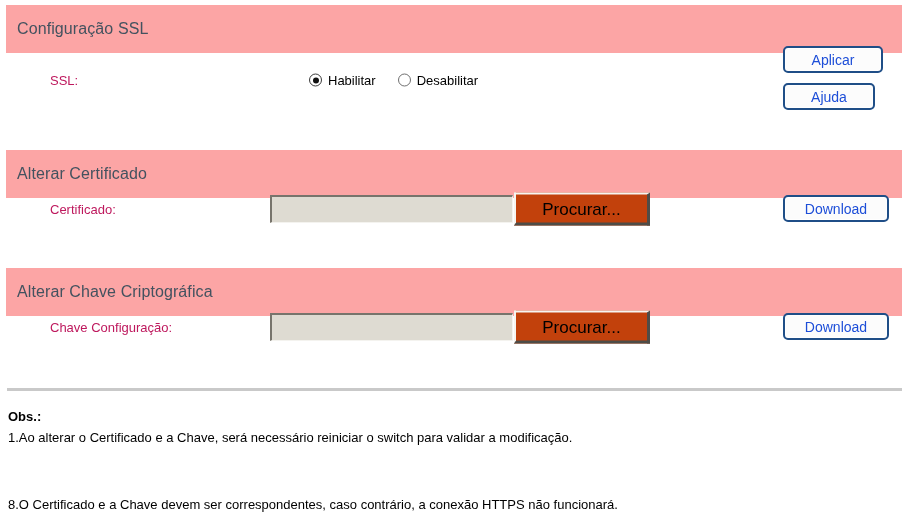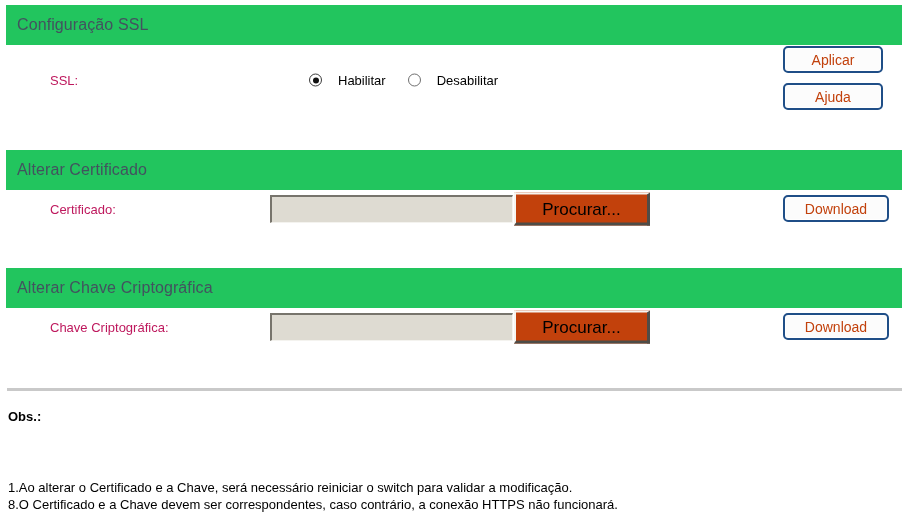--- a/index.html
+++ b/index.html
@@ -15,22 +15,22 @@
     color: #000000;
     overflow: hidden;
     position: relative;
   }
 
   
   .section-bar {
     position: absolute;
     left: 6px;
     right: 0;
-    height: 40px;
-    background: #22c55e;
+    height: 48px;
+    background: #fca5a5;
     display: flex;
     align-items: center;
   }
   .section-bar .section-title {
     margin-left: 11px;
     font-size: 16px;
     color: #43525f;
     letter-spacing: .1px;
     white-space: nowrap;
   }
@@ -82,21 +82,21 @@
     position: absolute;
     left: 50%;
     top: 50%;
     width: 6px;
     height: 6px;
     margin: -3px 0 0 -3px;
     border-radius: 50%;
     background: #111111;
   }
   .radio-label {
-    margin-left: 16px;
+    margin-left: 6px;
     font-size: 13px;
     color: #000;
   }
 
   
   .text-input {
     position: absolute;
     top: 50%;
     transform: translateY(-50%);
     height: 28px;
@@ -136,21 +136,21 @@
   
   .btn-blue {
     position: absolute;
     height: 27px;
     background: #fcfcfc;
     border: 2px solid #1f4e87;
     border-radius: 5px;
     box-sizing: border-box;
     font-family: "Liberation Sans", sans-serif;
     font-size: 14px;
-    color: #c2410c;
+    color: #1d4ed8;
     cursor: pointer;
     padding: 0;
     line-height: 1;
     box-shadow: inset 0 0 0 1px #ffffff;
   }
 
   
   .divider {
     position: absolute;
     left: 7px;
@@ -185,47 +185,47 @@
       <span class="radio-label">Habilitar</span>
     </label>
     <label class="radio-opt">
       <span class="radio-dot"></span>
       <span class="radio-label">Desabilitar</span>
     </label>
   </div>
 </div>
 
 <button class="btn-blue" style="left:783px; top:46px; width:100px;">Aplicar</button>
-<button class="btn-blue" style="left:783px; top:83px; width:100px;">Ajuda</button>
+<button class="btn-blue" style="left:783px; top:83px; width:92px;">Ajuda</button>
 
 <div class="section-bar" style="top:150px;">
   <span class="section-title">Alterar Certificado</span>
 </div>
 
 <div class="row" style="top:192px;padding-left:32px;">
   <span class="field-label" style="left:50px;">Certificado:</span>
 
   <input class="text-input" type="text" style="left: 270px; width: 243px;" placeholder="">
 
   <button class="btn-classic" style="left:514px; width:136px;">Procurar...</button>
 </div>
 
 <button class="btn-blue" style="left:783px; top:195px; width:106px;">Download</button>
 
 <div class="section-bar" style="top:268px;">
   <span class="section-title">Alterar Chave Criptográfica</span>
 </div>
 
 <div class="row" style="top:310px;">
-  <span class="field-label" style="left:50px;">Chave Criptográfica:</span>
+  <span class="field-label" style="left:50px;">Chave Configuração:</span>
 
   <input class="text-input" type="text" style="left: 270px; width: 243px;" placeholder="">
 
   <button class="btn-classic" style="left:514px; width:136px;">Procurar...</button>
 </div>
 
 <button class="btn-blue" style="left:783px; top:313px; width:106px;">Download</button>
 
 <div class="divider" style="top:388px;"></div>
 
 <div class="note bold" style="top:409px;">Obs.:</div>
-<div class="note" style="top:480px;">1.Ao alterar o Certificado e a Chave, será necessário reiniciar o switch para validar a modificação.</div>
+<div class="note" style="top:430px;">1.Ao alterar o Certificado e a Chave, será necessário reiniciar o switch para validar a modificação.</div>
 <div class="note" style="top:497px;">8.O Certificado e a Chave devem ser correspondentes, caso contrário, a conexão HTTPS não funcionará.</div>
 
 </body></html>

